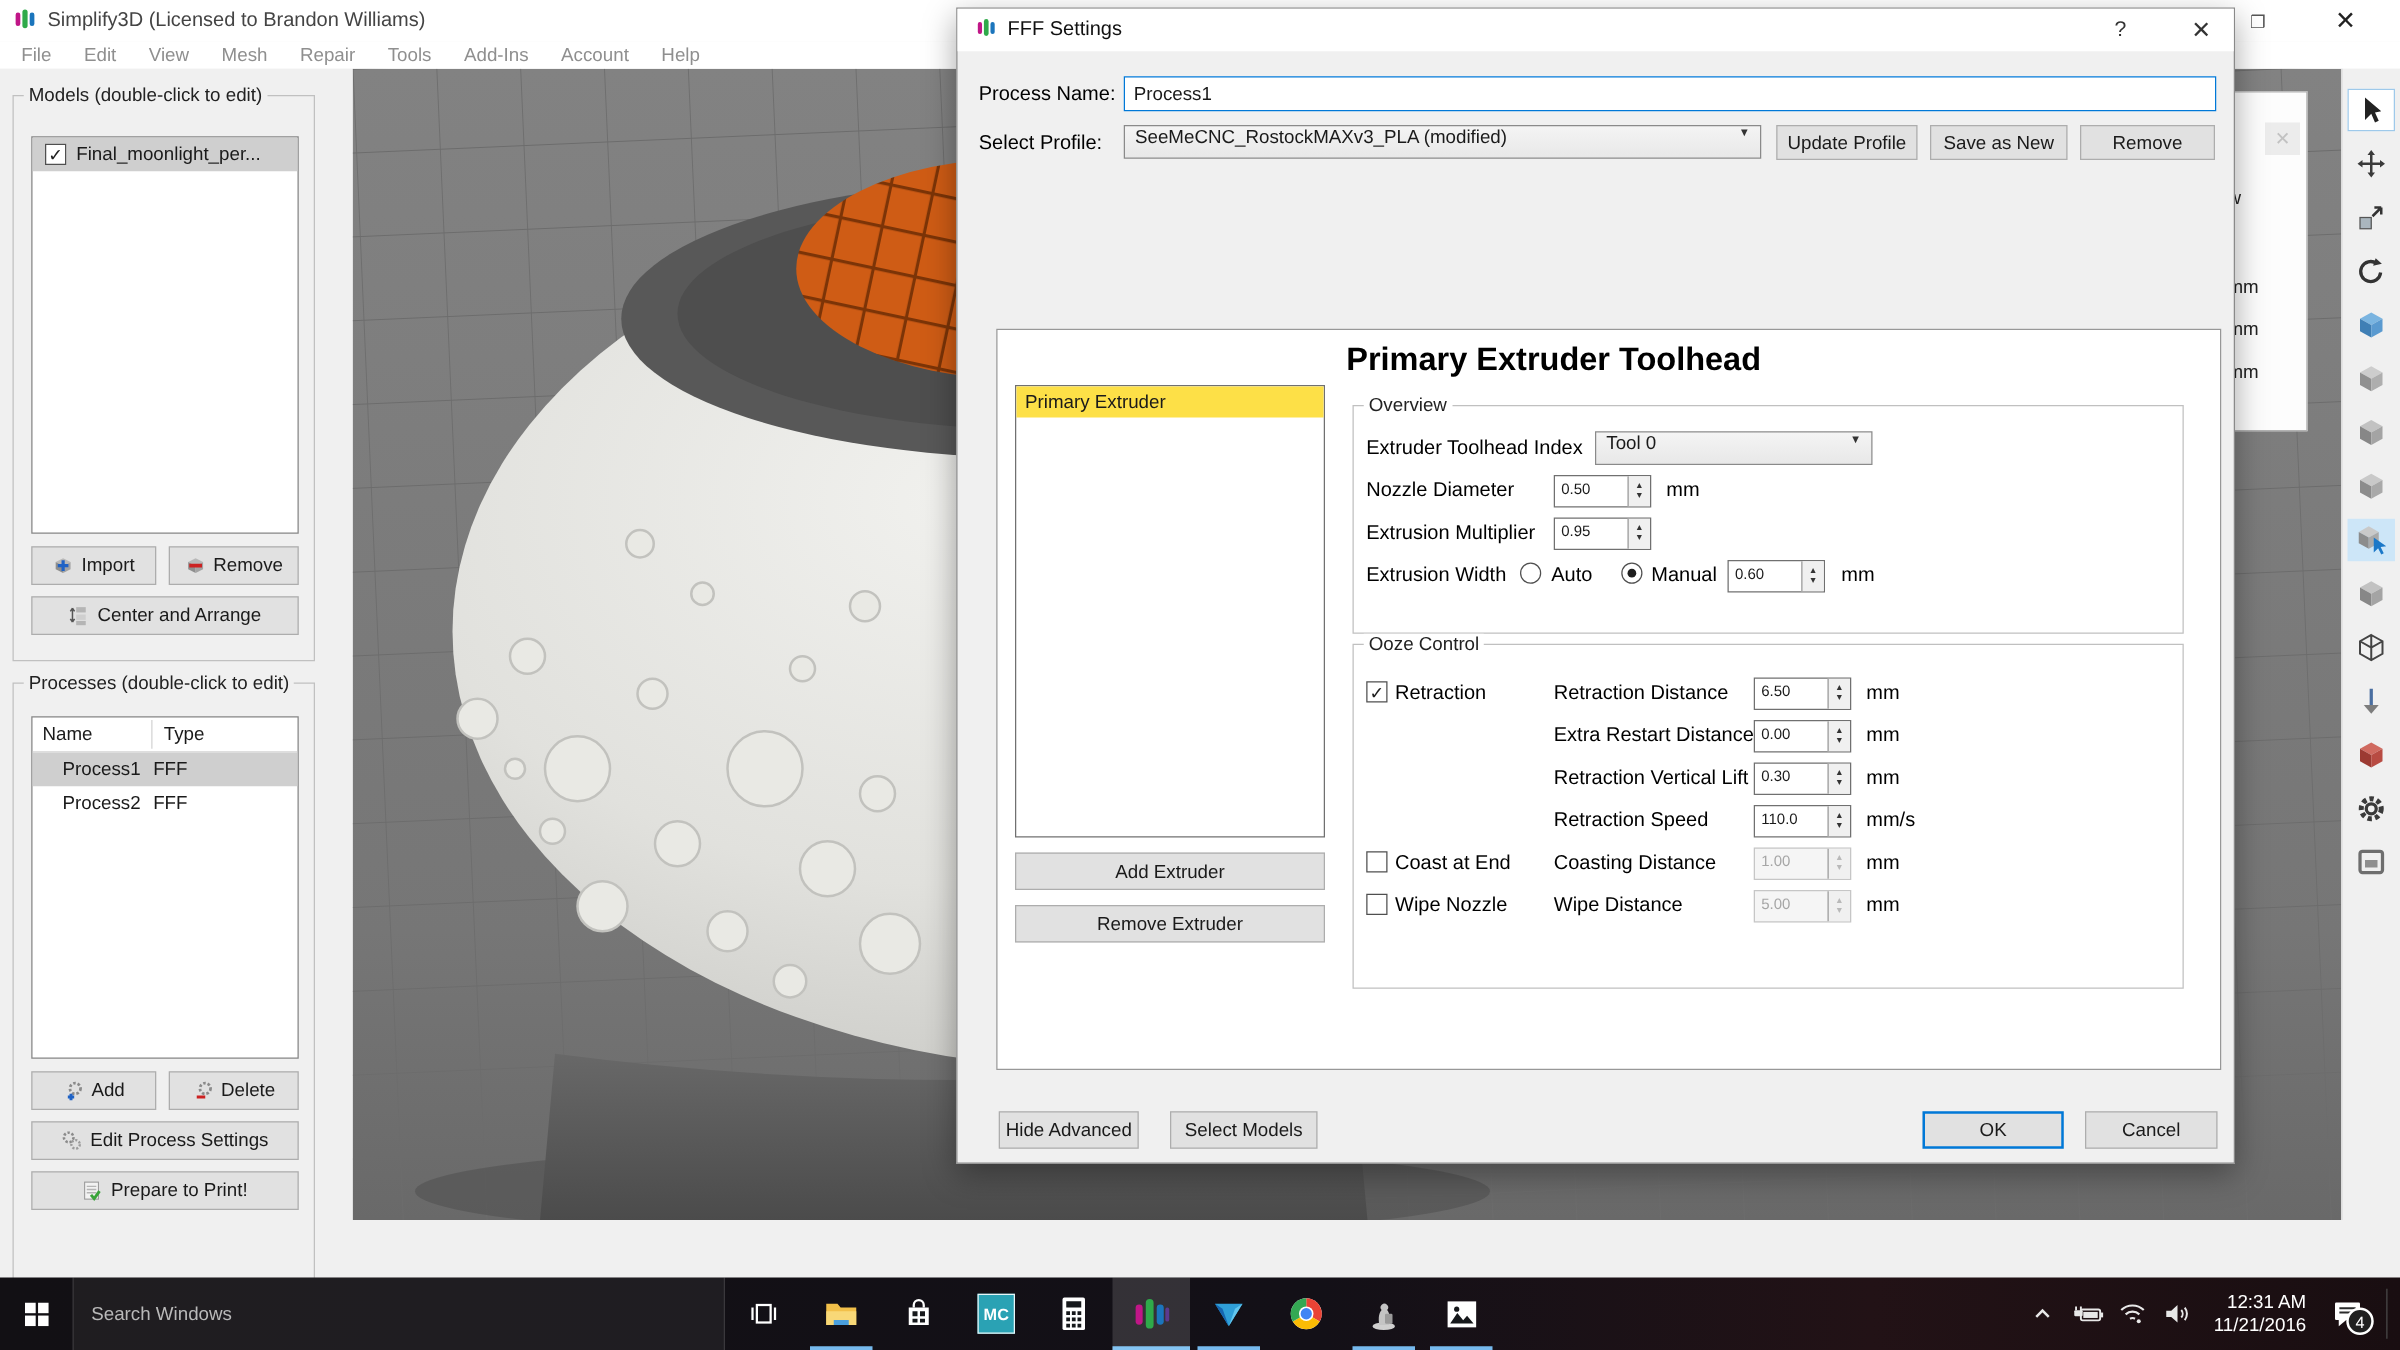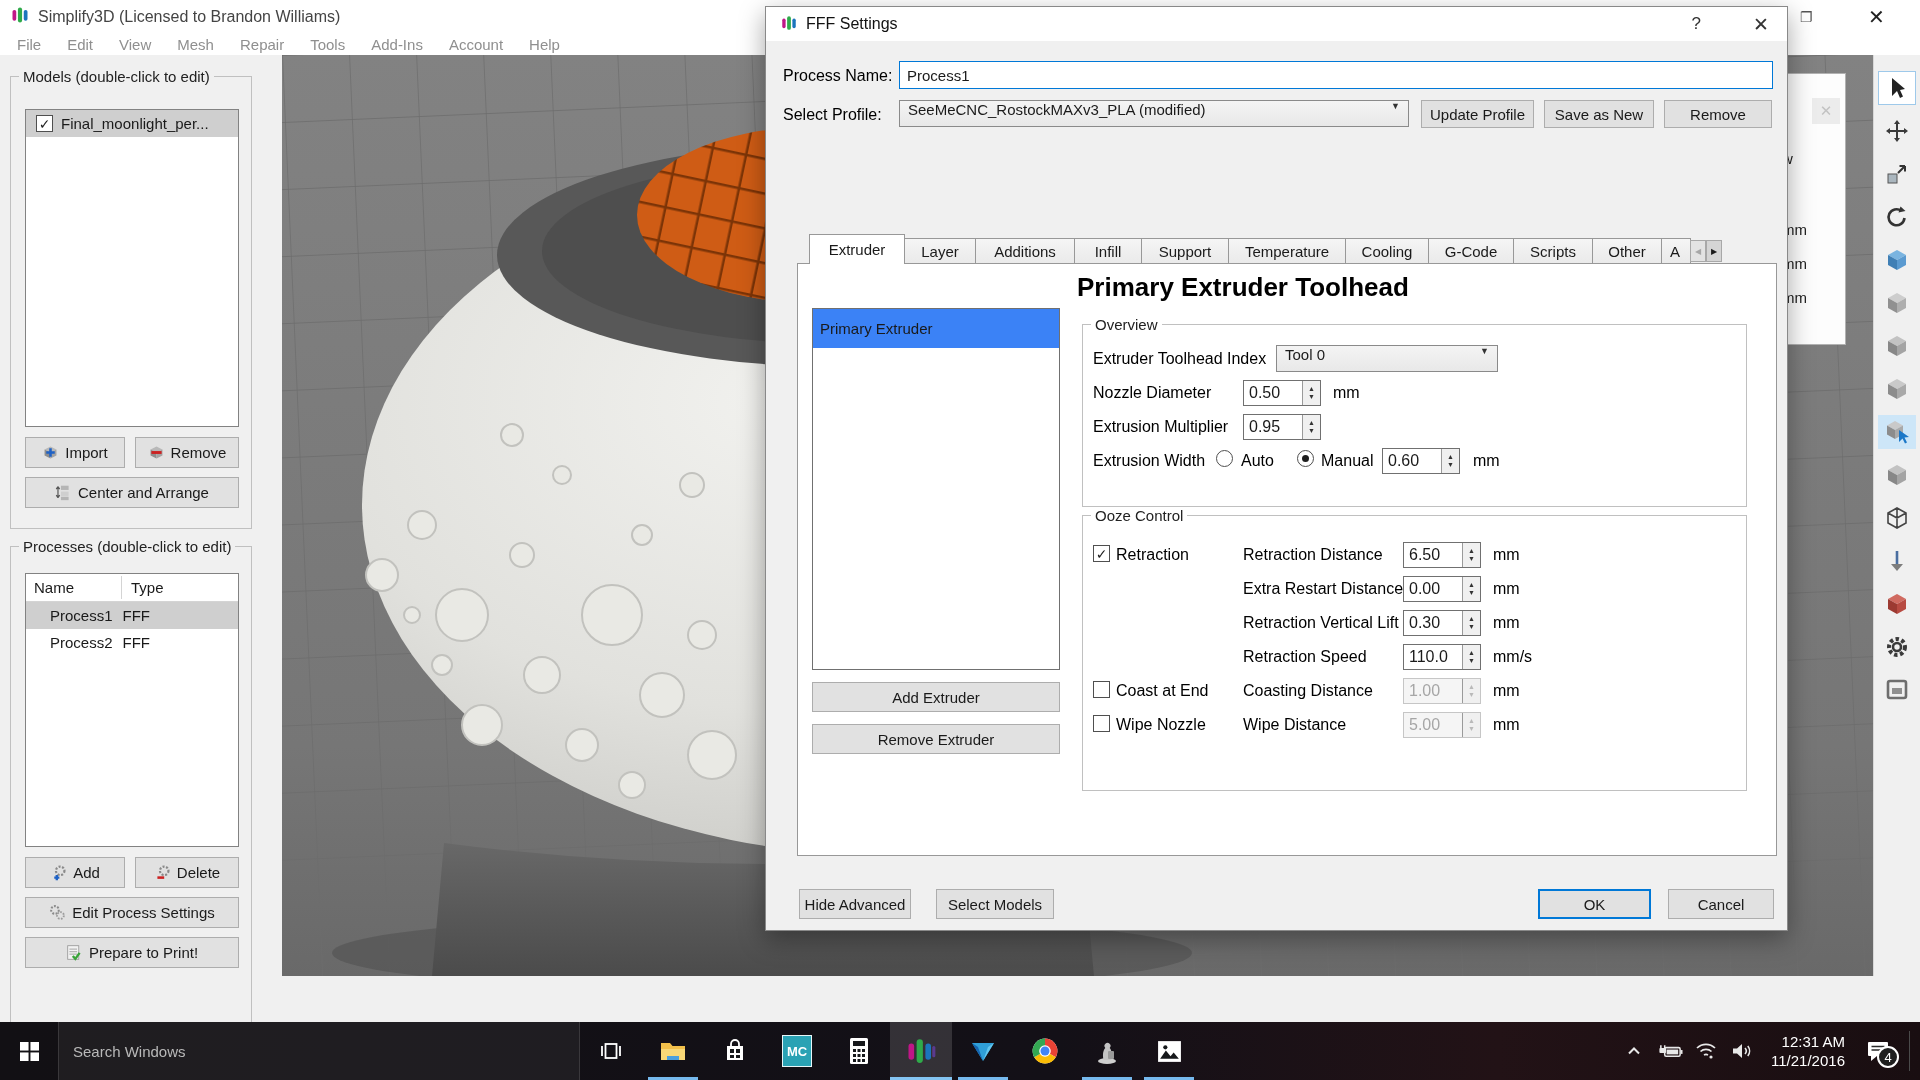--- a/index.html
+++ b/index.html
@@ -25,21 +25,21 @@
   .proc-header .c1{padding-left:8px;width:87px;}
   .proc-header .vdiv{position:absolute;left:95px;top:2px;bottom:2px;width:1px;background:#d4d4d4;}
   .proc-row{height:27px;display:flex;align-items:center;padding-left:24px;gap:10px;}
   .proc-row.selected{background:#cfcfcf;}
   
   .cb{width:17px;height:17px;background:#fff;border:1px solid #4f4f4f;box-sizing:border-box;display:inline-flex;align-items:center;justify-content:center;font-size:14px;color:#1e1e1e;flex:none;}
   .cb.checked::after{content:'✓';}
   .radio{width:17px;height:17px;border:1px solid #4f4f4f;border-radius:50%;background:#fff;box-sizing:border-box;position:relative;flex:none;display:inline-block;}
   .radio.checked::after{content:'';position:absolute;left:4px;top:4px;right:4px;bottom:4px;border-radius:50%;background:#1e1e1e;}
   .spin{position:absolute;display:flex;width:78px;height:26px;border:1px solid #707070;background:#fff;box-sizing:border-box;}
-  .spin .v{flex:1;padding:3px 5px 0 5px;font-size:16px;}
+  .spin .v{flex:1;padding:3px 5px 0 5px;font-size:12px;}
   .spin .arr{width:17px;border-left:1px solid #9a9a9a;background:#f0f0f0;display:flex;flex-direction:column;align-items:center;justify-content:center;font-size:7px;line-height:8px;color:#333;}
   .spin.dis{border-color:#c6c6c6;background:#f5f5f5;}
   .spin.dis .v{color:#a6a6a6;}
   .spin.dis .arr{color:#b9b9b9;}
   .combo{position:absolute;height:27px;box-sizing:border-box;border:1px solid #8a8a8a;background:linear-gradient(#f4f4f4,#e8e8e8);display:flex;padding:0 8px;font-size:15px;}
   .combo .carrow{margin-left:auto;font-size:9px;color:#333;}
   .lbl{position:absolute;white-space:nowrap;font-size:16px;color:#000000;}
   
   .dialog{left:765px;top:6px;width:1023px;height:925px;background:#f0f0f0;border:1px solid #898989;box-shadow:0 8px 24px rgba(0,0,0,.35);z-index:10;box-sizing:border-box;}
   .dlg-title{height:34px;background:#fff;display:flex;align-items:center;padding:0 14px;}
@@ -402,39 +402,24 @@
       <span>Update Profile</span>
     </div>
   <div class="btn" style="left:778px;top:93px;width:110px;height:28px;">
       <span>Save as New</span>
     </div>
   <div class="btn" style="left:898px;top:93px;width:108px;height:28px;">
       <span>Remove</span>
     </div>
 
 
-  <div class="tabs">
-    <div class="tab active" style="width:96px;">Extruder</div>
-    <div class="tab" style="width:72px;">Layer</div>
-    <div class="tab" style="width:100px;">Additions</div>
-    <div class="tab" style="width:68px;">Infill</div>
-    <div class="tab" style="width:88px;">Support</div>
-    <div class="tab" style="width:118px;">Temperature</div>
-    <div class="tab" style="width:84px;">Cooling</div>
-    <div class="tab" style="width:86px;">G-Code</div>
-    <div class="tab" style="width:80px;">Scripts</div>
-    <div class="tab" style="width:70px;">Other</div>
-    <div class="tab partial" style="width:30px;">A</div>
-    <div class="tab-scroll dim">◀</div>
-    <div class="tab-scroll">▶</div>
-  </div>
 
   <div class="tab-panel">
     <div class="listbox" style="left:14px;top:44px;width:248px;height:362px;border-color:#707070;">
-      <div style="height:39px;background:#3b82f6;display:flex;align-items:center;padding-left:7px;">
+      <div style="height:25px;background:#fde047;display:flex;align-items:center;padding-left:7px;">
         <span>Primary Extruder</span>
       </div>
     </div>
     <div class="btn" style="left:14px;top:418px;width:248px;height:30px;">
         <span>Add Extruder</span>
       </div>
     <div class="btn" style="left:14px;top:460px;width:248px;height:30px;">
         <span>Remove Extruder</span>
       </div>
 

